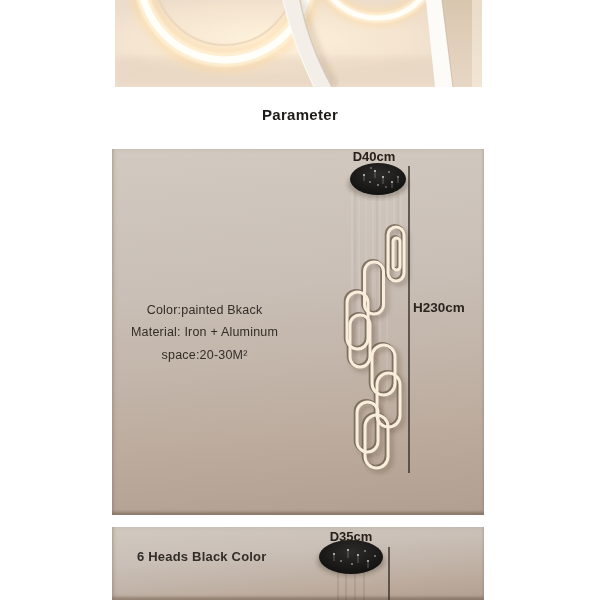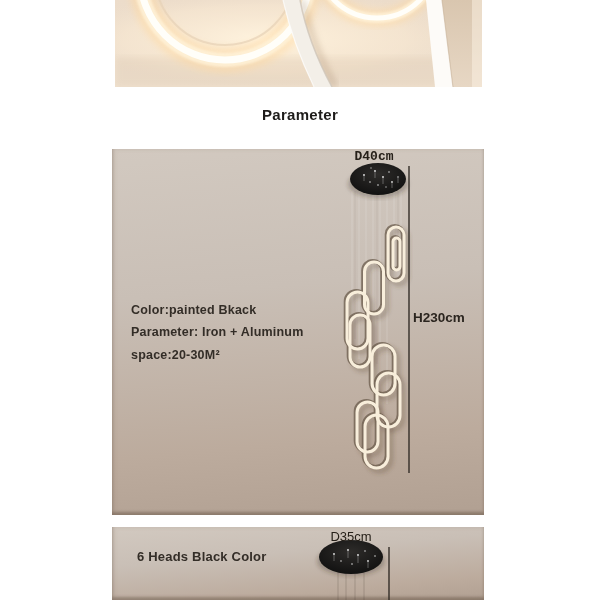--- a/index.html
+++ b/index.html
@@ -32,27 +32,27 @@
   .panel-main{top:149px;height:366px;}
   .panel-bottom{top:527px;height:73px;}
 
   .panel-label{
     position:absolute;font-size:13px;font-weight:700;color:var(--text);letter-spacing:.2px;
   }
   .label-9{left:20px;top:16px;}
   .label-7{left:25px;top:22px;}
 
   .dim-d40{position:absolute;left:262px;top:0px;transform:translateX(-50%);
-    font-size:13px;font-weight:700;color:#262019;font-family:Liberation Mono, monospace;}
+    font-size:13px;font-weight:700;color:#262019;}
   .dim-d35{position:absolute;left:239px;top:2px;transform:translateX(-50%);
-    font-size:13px;font-weight:400;color:#262019;}
-  .dim-h{position:absolute;left:301px;top:161px;font-size:13.5px;font-weight:700;color:#2b251f;}
+    font-size:13px;font-weight:700;color:#262019;}
+  .dim-h{position:absolute;left:301px;top:151px;font-size:13.5px;font-weight:700;color:#2b251f;}
 
   .specs{position:absolute;left:19px;top:150px;}
-  .spec-line{font-size:12.5px;font-weight:700;color:var(--text);line-height:22.3px;letter-spacing:.2px;}
+  .spec-line{font-size:12.5px;font-weight:400;color:var(--text);line-height:22.3px;letter-spacing:.2px;text-align:center;}
 
   svg{display:block;}
   .fit{position:absolute;left:0;top:0;width:100%;height:100%;}
 
   .ring-light{stroke:var(--ring-light);}
   .ring-dark{stroke:var(--ring-shadow);}
 </style>
 </head>
 <body>
 
@@ -205,21 +205,21 @@
     </g>
 
     <line x1="297" y1="17" x2="297" y2="324" stroke="#332d27" stroke-width="1.4"></line>
   </svg>
 
   <div class="dim-d40">D40cm</div>
   <div class="dim-h">H230cm</div>
 
   <div class="specs">
     <div class="spec-line">Color:painted Bkack</div>
-    <div class="spec-line">Parameter: Iron + Aluminum</div>
+    <div class="spec-line">Material: Iron + Aluminum</div>
     <div class="spec-line">space:20-30M²</div>
   </div>
 </div>
 
 <div class="panel panel-bottom">
   <svg class="fit" viewBox="0 0 372 73">
     <defs>
       <radialGradient id="canopy2" cx="0.5" cy="0.35" r="0.8">
         <stop offset="0" stop-color="#2e2c2a"></stop>
           <stop offset="1" stop-color="#0b0b0b"></stop>

